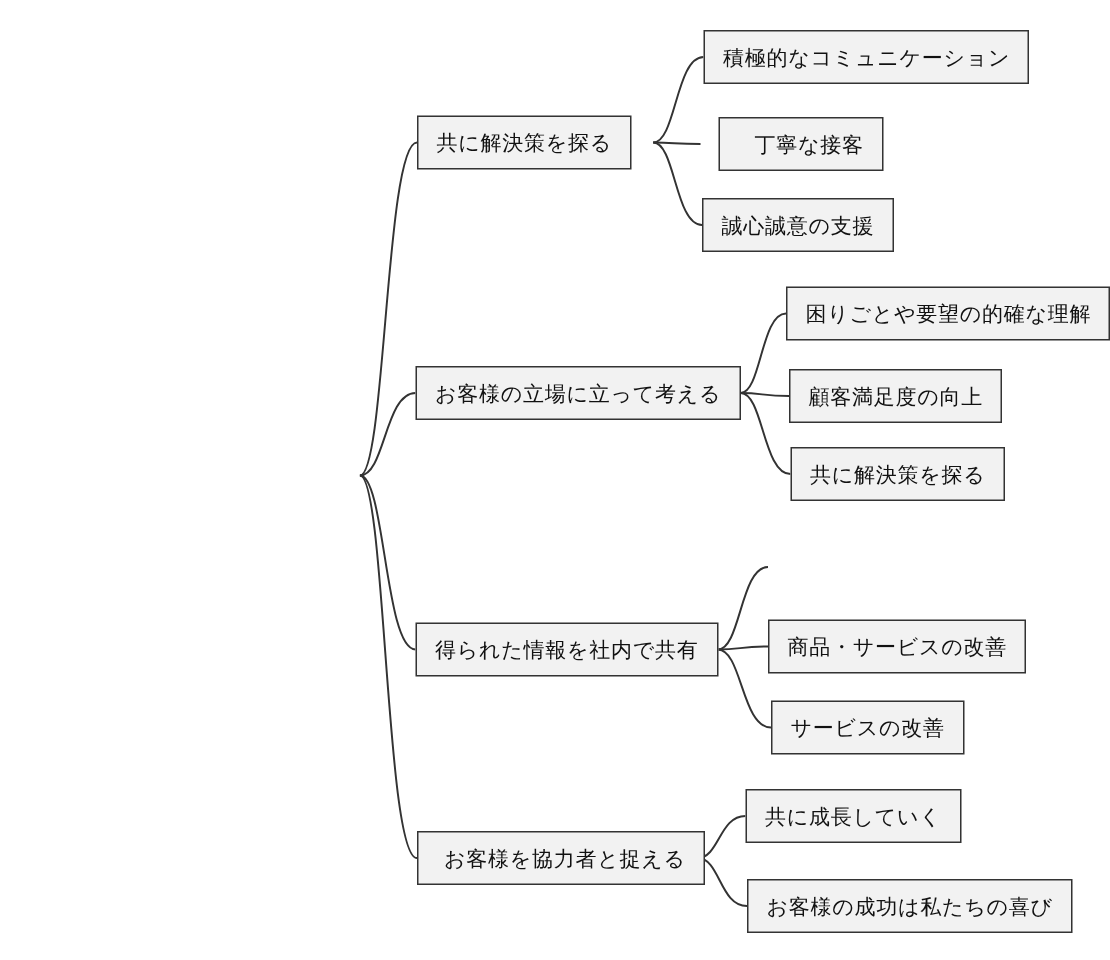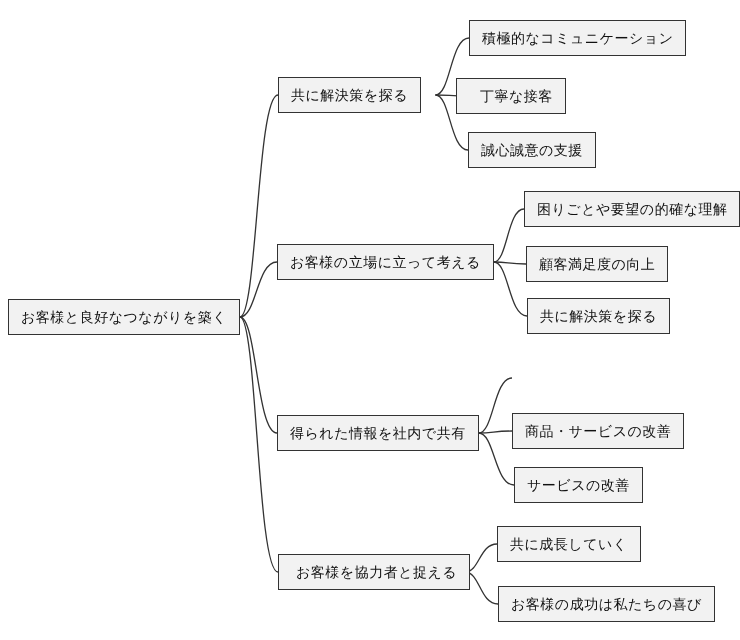--- a/index.html
+++ b/index.html
@@ -33,21 +33,21 @@
     white-space:nowrap;
     letter-spacing:0.5px;
   }
   
   #n-root{left:8px;   top:299px;}
   #n-b0  {left:278px; top:77px;}
   #n-b1  {left:277px; top:244px;}
   #n-b2  {left:277px; top:415px;}
   #n-b3  {left:278px; top:554px;padding-left:17px;}
   #n-l00 {left:469px; top:20px;}
-  #n-l01 {left:456px; top:78px;padding-left:23px;}
+  #n-l01 {left:479px; top:78px;padding-left:23px;}
   #n-l02 {left:468px; top:132px;}
   #n-l10 {left:524px; top:191px;}
   #n-l11 {left:526px; top:246px;}
   #n-l12 {left:527px; top:298px;}
   #n-l20 {left:512px; top:360px;}
   #n-l21 {left:512px; top:413px;text-align:center;}
   #n-l22 {left:514px; top:467px;}
   #n-l30 {left:497px; top:526px;}
   #n-l31 {left:498px; top:586px;}
 </style>
@@ -67,21 +67,20 @@
       <path d="M 493.796875 262 C 507.38828125 262, 507.38828125 209, 524 209" fill="none" stroke="#333333" stroke-width="1.3"></path>
       <path d="M 493.796875 262 C 508.28828125 262, 508.28828125 264, 526 264" fill="none" stroke="#333333" stroke-width="1.3"></path>
       <path d="M 493.796875 262 C 508.73828125 262, 508.73828125 316, 527 316" fill="none" stroke="#333333" stroke-width="1.3"></path>
       <path d="M 478.640625 433 C 493.65234375 433, 493.65234375 378, 512 378" fill="none" stroke="#333333" stroke-width="1.3"></path>
       <path d="M 478.640625 433 C 493.65234375 433, 493.65234375 431, 512 431" fill="none" stroke="#333333" stroke-width="1.3"></path>
       <path d="M 478.640625 433 C 494.55234375 433, 494.55234375 485, 514 485" fill="none" stroke="#333333" stroke-width="1.3"></path>
       <path d="M 465.140625 572 C 479.47734375 572, 479.47734375 544, 497 544" fill="none" stroke="#333333" stroke-width="1.3"></path>
       <path d="M 465.140625 572 C 479.92734375 572, 479.92734375 604, 498 604" fill="none" stroke="#333333" stroke-width="1.3"></path>
     </svg>
 
-  <div class="node" id="n-root">お客様と良好なつながりを築く</div>
 
   <div class="node" id="n-b0">共に解決策を探る</div>
   <div class="node" id="n-l00">積極的なコミュニケーション</div>
   <div class="node" id="n-l01">丁寧な接客</div>
   <div class="node" id="n-l02">誠心誠意の支援</div>
 
   <div class="node" id="n-b1">お客様の立場に立って考える</div>
   <div class="node" id="n-l10">困りごとや要望の的確な理解</div>
   <div class="node" id="n-l11">顧客満足度の向上</div>
   <div class="node" id="n-l12">共に解決策を探る</div>

